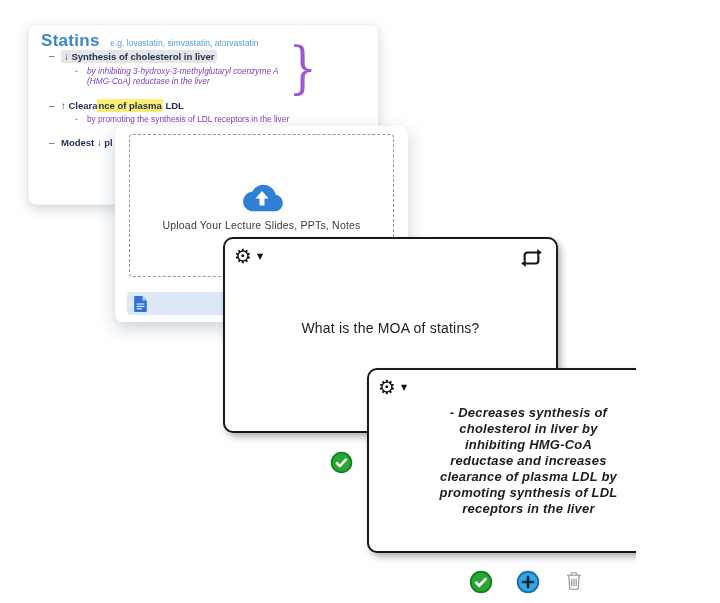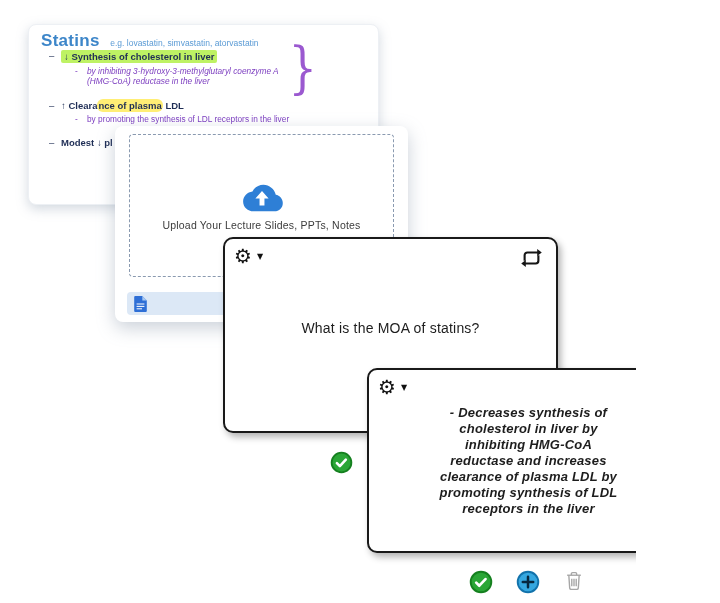--- a/index.html
+++ b/index.html
@@ -13,22 +13,22 @@
     box-shadow:0 4px 12px rgba(130,145,165,.35); z-index:1; overflow:hidden;
   }
   .notes-title-row { position:absolute; left:12px; top:6px; white-space:nowrap; }
   .notes-title { font-size:17px; font-weight:bold; color:#3d86c9; letter-spacing:.3px; }
   .notes-subtitle { font-size:8.5px; color:#5b9bd5; margin-left:6px; }
   .bullet { position:absolute; display:flex; align-items:flex-start; font-weight:bold; font-size:9.5px; color:#1e2d55; }
   .bullet .dash { width:12px; color:#1e2d55; font-weight:normal; flex:0 0 auto; }
   .b1 { left:20px; top:25px; }
   .b2 { left:20px; top:75px; }
   .b3 { left:20px; top:112px; }
-  .hl-cyan { background:#bef264; padding:1px 3px; border-radius:2px; }
-  .hl-yellow { background:#ffee75; padding:1px 1px; border-radius:6px; }
+  .hl-cyan { background:#e5e5e5; padding:1px 3px; border-radius:2px; }
+  .hl-yellow { background:#ffee75; padding:1px 1px; border-radius:0; }
   .sub { position:absolute; display:flex; align-items:flex-start; font-size:8.3px; color:#7d3fc0; }
   .sub .subdash { width:14px; padding-left:2px; flex:0 0 auto; }
   .s1 { left:44px; top:41px; }
   .s2 { left:44px; top:89px; }
   .pre { white-space:pre-line;font-style:italic; }
   .brace {
     position:absolute; left:256px; top:16px; font-family:"DejaVu Serif",serif;
     font-size:56px; line-height:54px; color:#9b59d0; transform:scaleX(.8); font-weight:normal;
   }
   .brace-label {

